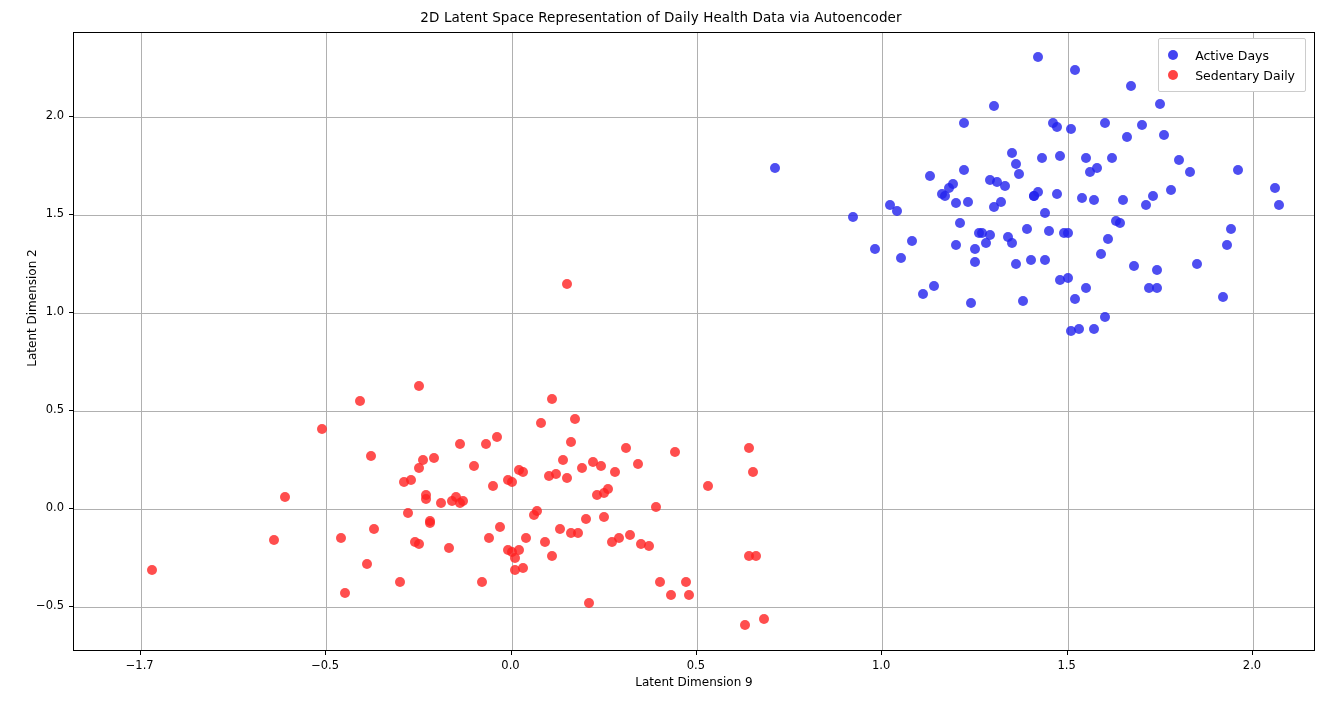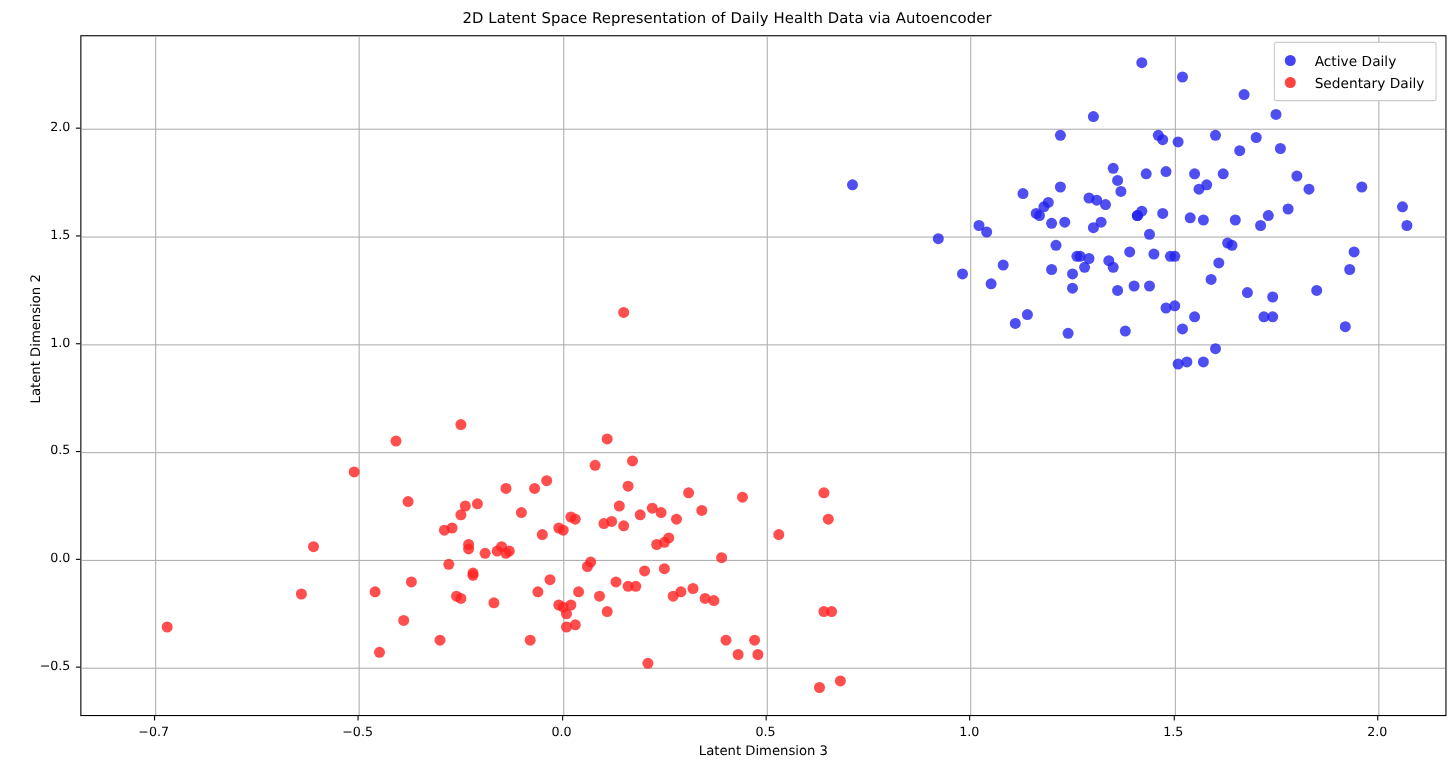--- a/index.html
+++ b/index.html
@@ -358,21 +358,21 @@
         <div class="pt sedentary" style="left: 674.8px; top: 415.3px;"></div>
         <div class="pt sedentary" style="left: 674.8px; top: 523px;"></div>
         <div class="pt sedentary" style="left: 678.5px; top: 438.8px;"></div>
         <div class="pt sedentary" style="left: 682.2px; top: 523px;"></div>
         <div class="pt sedentary" style="left: 689.6px; top: 585.7px;"></div>
       </div>
   </div>
 
   <div id="ticks-x">
       <div class="tickmark-x" style="left: 139.7px; top: 651px;"></div>
-      <div class="tick-x" style="left: 139.7px; top: 658px;">−0.7</div>
+      <div class="tick-x" style="left: 139.7px; top: 658px;">−1.7</div>
       <div class="tickmark-x" style="left: 325.1px; top: 651px;"></div>
       <div class="tick-x" style="left: 325.1px; top: 658px;">−0.5</div>
       <div class="tickmark-x" style="left: 510.5px; top: 651px;"></div>
       <div class="tick-x" style="left: 510.5px; top: 658px;">0.0</div>
       <div class="tickmark-x" style="left: 695.9px; top: 651px;"></div>
       <div class="tick-x" style="left: 695.9px; top: 658px;">0.5</div>
       <div class="tickmark-x" style="left: 881.2px; top: 651px;"></div>
       <div class="tick-x" style="left: 881.2px; top: 658px;">1.0</div>
       <div class="tickmark-x" style="left: 1066.6px; top: 651px;"></div>
       <div class="tick-x" style="left: 1066.6px; top: 658px;">1.5</div>
@@ -387,27 +387,27 @@
       <div class="tickmark-y" style="left: 69px; top: 410.1px;"></div>
       <div class="tick-y" style="left: 12px; top: 410.1px;">0.5</div>
       <div class="tickmark-y" style="left: 69px; top: 312.1px;"></div>
       <div class="tick-y" style="left: 12px; top: 312.1px;">1.0</div>
       <div class="tickmark-y" style="left: 69px; top: 214.2px;"></div>
       <div class="tick-y" style="left: 12px; top: 214.2px;">1.5</div>
       <div class="tickmark-y" style="left: 69px; top: 116.2px;"></div>
       <div class="tick-y" style="left: 12px; top: 116.2px;">2.0</div>
     </div>
 
-  <div id="xlabel">Latent Dimension 3</div>
+  <div id="xlabel">Latent Dimension 9</div>
   <div id="ylabel">Latent Dimension 2</div>
 
   <div id="legend">
     <div class="legend-row">
       <span class="legend-swatch active"></span>
-      <span class="legend-text">Active Daily</span>
+      <span class="legend-text">Active Days</span>
     </div>
     <div class="legend-row">
       <span class="legend-swatch sedentary"></span>
       <span class="legend-text">Sedentary Daily</span>
     </div>
   </div>
 
 </div>
 
 </body></html>

